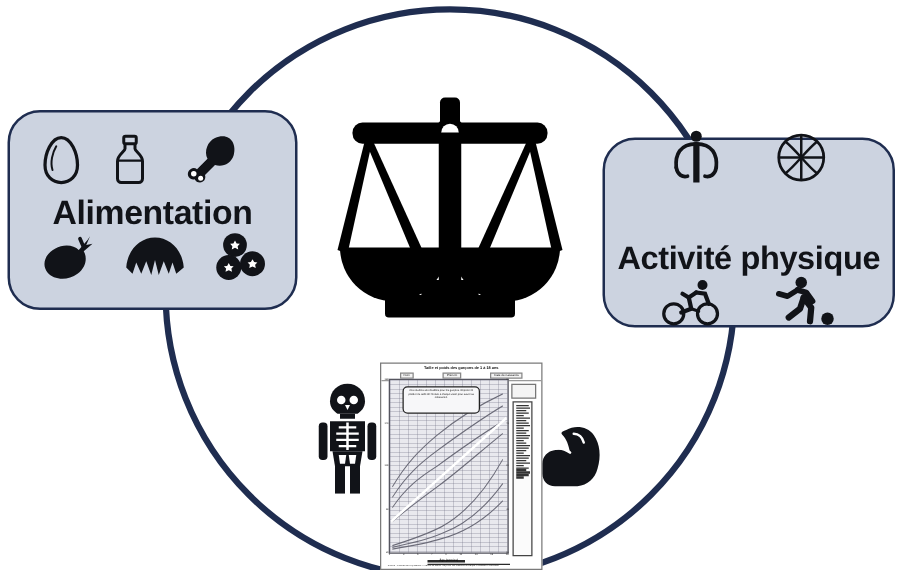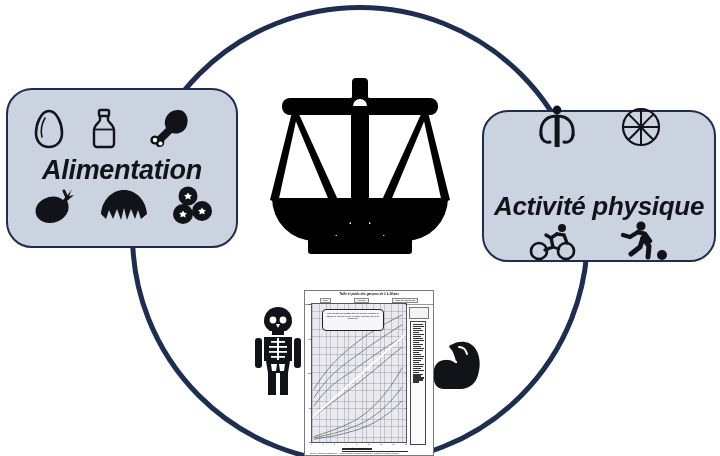--- a/index.html
+++ b/index.html
@@ -3,21 +3,21 @@
 <meta charset="utf-8">
 <style>
   html,body{margin:0;padding:0;}
   body{
     width:720px;height:456px;
     background:#ffffff;
     font-family:"Liberation Sans", sans-serif;
     overflow:hidden;
     position:relative;
   }
-  #stage{position:absolute;inset:0;width:720px;height:456px;font-style:italic;}
+  #stage{position:absolute;inset:0;width:720px;height:456px;}
 
   
   .ring{
     position:absolute;
     left:130px; top:5px;
     width:460px; height:460px;
     border:5px solid #1f2d50;
     border-radius:50%;
     box-sizing:border-box;
     background:transparent;

